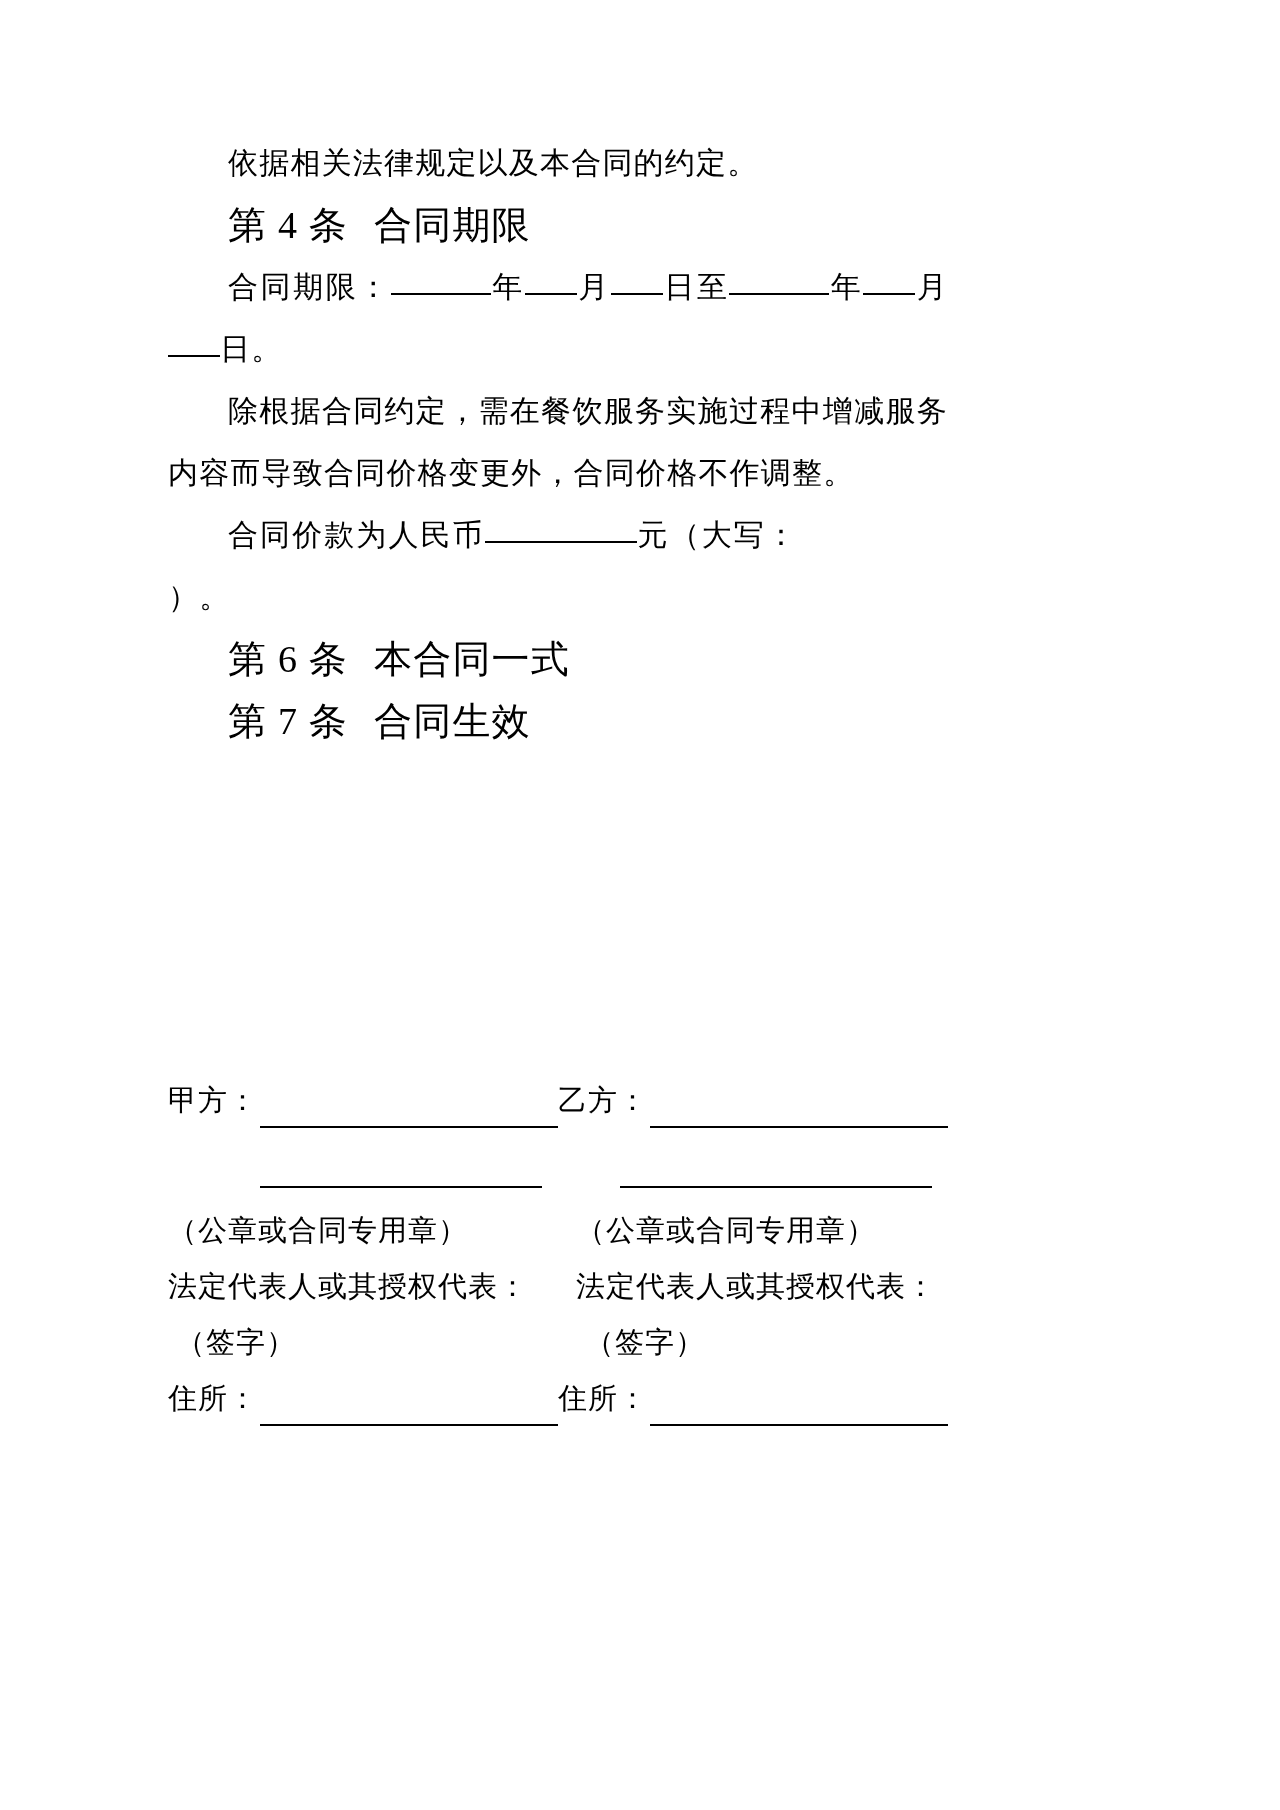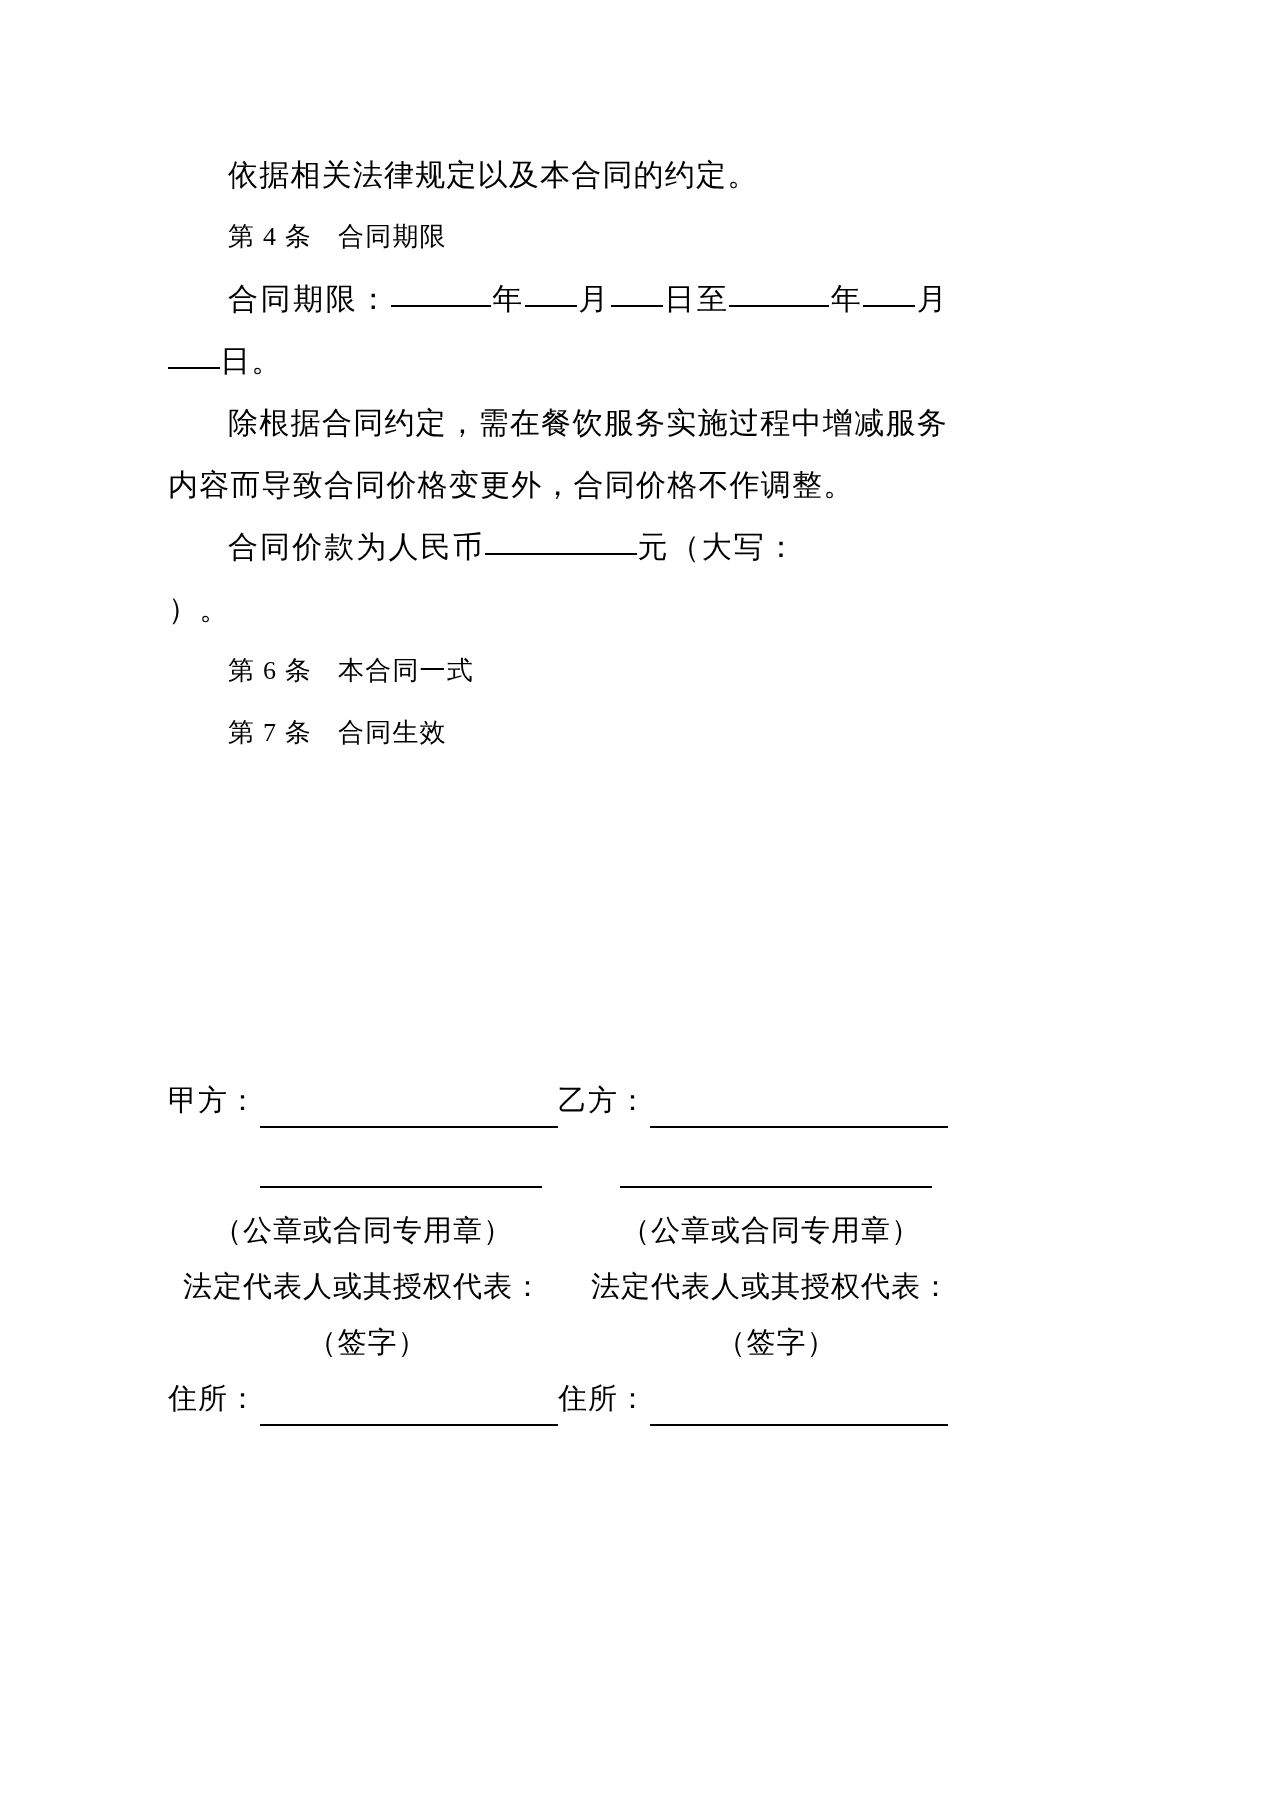--- a/index.html
+++ b/index.html
@@ -21,38 +21,38 @@
     left: 0; top: 0;
     width: 1280px;
     height: 1810px;
     background: #ffffff;
   }
 
   
   .body-block {
     position: absolute;
     left: 168px;
-    top: 144px;
+    top: 132px;
     width: 780px;
   }
 
   .para {
     font-size: 30px;
     line-height: 62px;
     letter-spacing: 1.2px;
     white-space: normal;
     text-align: justify;
     text-justify: inter-ideograph;
     margin: 0;
   }
   .indent { text-indent: 60px; }
   .indent-sm { text-indent: 34px; }
 
   .clause-title {
-    font-size: 26px;
+    font-size: 38px;
     line-height: 62px;
     letter-spacing: 1.2px;
     text-indent: 60px;
     margin: 0;
   }
   .clause-gap { display: inline-block; width: 26px; }
 
   
   .blank {
     display: inline-block;
@@ -106,21 +106,20 @@
     margin-right: 16px;
   }
   .sig-line-indent.right .pad { width: 62px; }
 
   .sig-text-row {
     display: flex;
   }
   .sig-text-row > div {
     width: 390px;
     white-space: nowrap;
-    text-align: center;
   }
   .gap-row { height: 30px; }
   .gap-row-sm { height: 14px; }
 </style>
 </head>
 <body>
 
 <div class="page">
 
   <div class="body-block">

